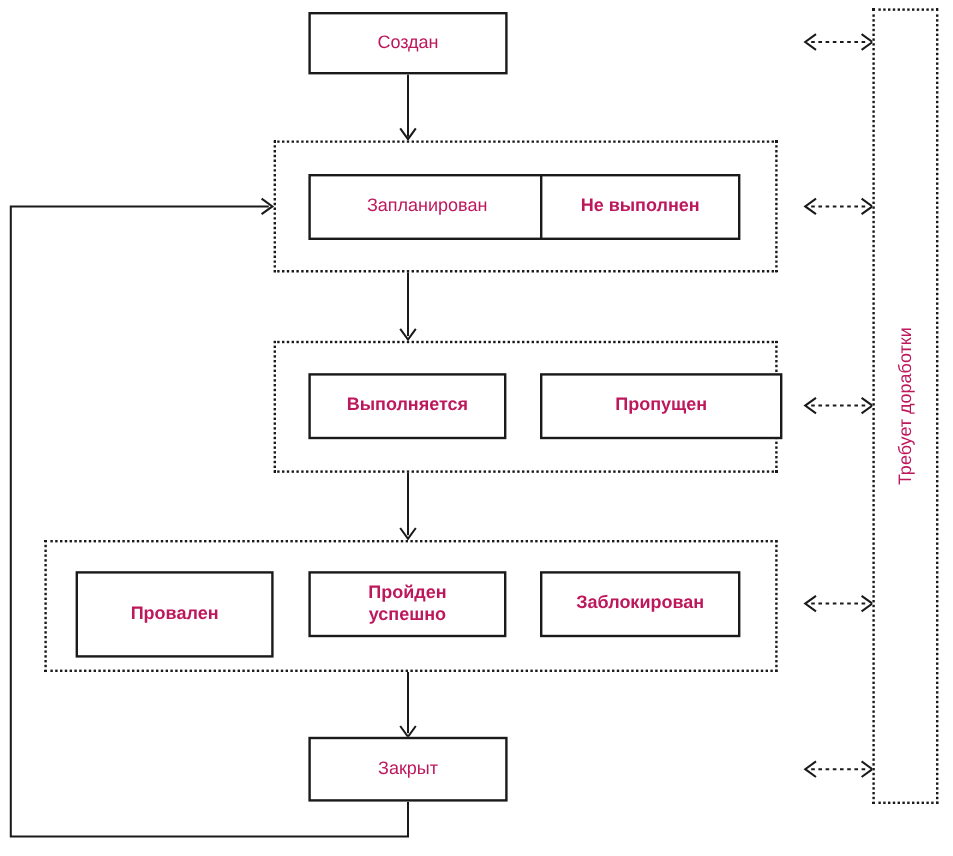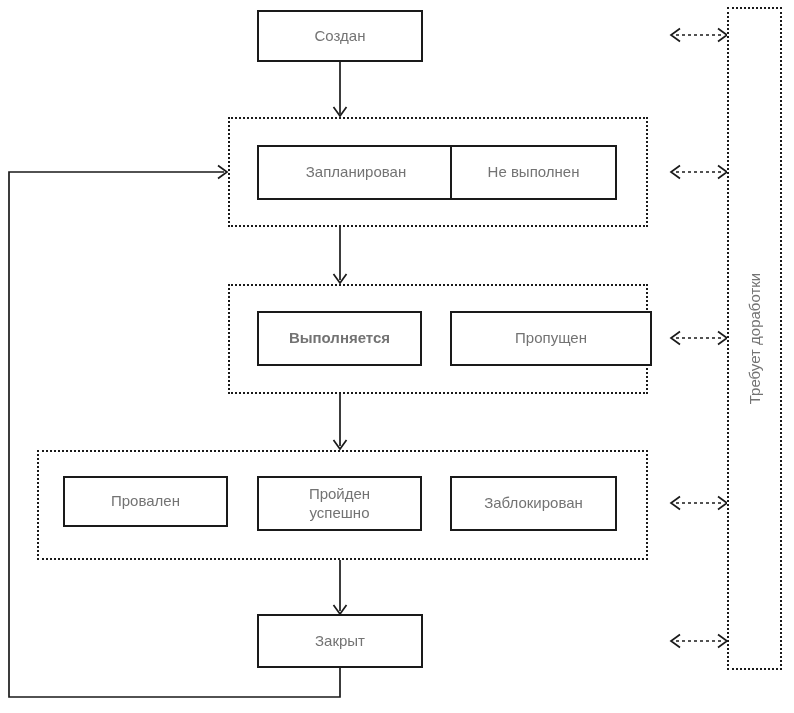--- a/index.html
+++ b/index.html
@@ -2,42 +2,42 @@
 <html><head>
 <meta charset="utf-8">
 <style>
   html, body { margin: 0; padding: 0; background: #ffffff; }
   .canvas {
     position: relative;
     width: 794px;
     height: 713px;
     background: #ffffff;
     font-family: "Liberation Sans", sans-serif;
-    color: #737373;
+    color: #be185d;
     overflow: hidden;
   }
   svg.lines {
     position: absolute;
     left: 0; top: 0;
     width: 794px; height: 713px;
     pointer-events: none;
   }
   .box {
     position: absolute;
     border: 2px solid #1a1a1a;
     background: #ffffff;
     display: flex;
     align-items: center;
     justify-content: center;
     text-align: center;
     font-size: 15px;
     line-height: 1.25;
     box-sizing: border-box;
   }
-  .box.bold { font-weight: normal; }
+  .box.bold { font-weight: bold; }
   .box .label { display: inline-block; }
   .box .label.wrap { max-width: 110px; }
   .group {
     position: absolute;
     border: 2px dotted #1a1a1a;
     box-sizing: border-box;
     background: transparent;
   }
   .rework {
     position: absolute;
@@ -55,21 +55,21 @@
   }
   
   #box-created      { left: 257px; top: 10px;  width: 166px; height: 52px; }
   #group-scheduled  { left: 228px; top: 117px; width: 420px; height: 110px; }
   #box-planned      { left: 257px; top: 145px; width: 198px; height: 55px; }
   #box-not-executed { left: 450px; top: 145px; width: 167px; height: 55px; }
   #group-execution  { left: 228px; top: 284px; width: 420px; height: 110px; }
   #box-in-progress  { left: 257px; top: 311px; width: 165px; height: 55px; font-weight: bold; }
   #box-skipped      { left: 450px; top: 311px; width: 202px; height: 55px; }
   #group-result     { left: 37px;  top: 450px; width: 611px; height: 110px; }
-  #box-failed       { left: 63px;  top: 476px; width: 165px; height: 51px; }
+  #box-failed       { left: 63px;  top: 476px; width: 165px; height: 72px; }
   #box-passed       { left: 257px; top: 476px; width: 165px; height: 55px; }
   #box-blocked      { left: 450px; top: 476px; width: 167px; height: 55px; }
   #box-closed       { left: 257px; top: 614px; width: 166px; height: 54px; align-items: center; }
   #rework-panel     { left: 727px; top: 7px;   width: 55px;  height: 663px; }
 </style>
 </head>
 <body>
 
 <div class="canvas">
 

